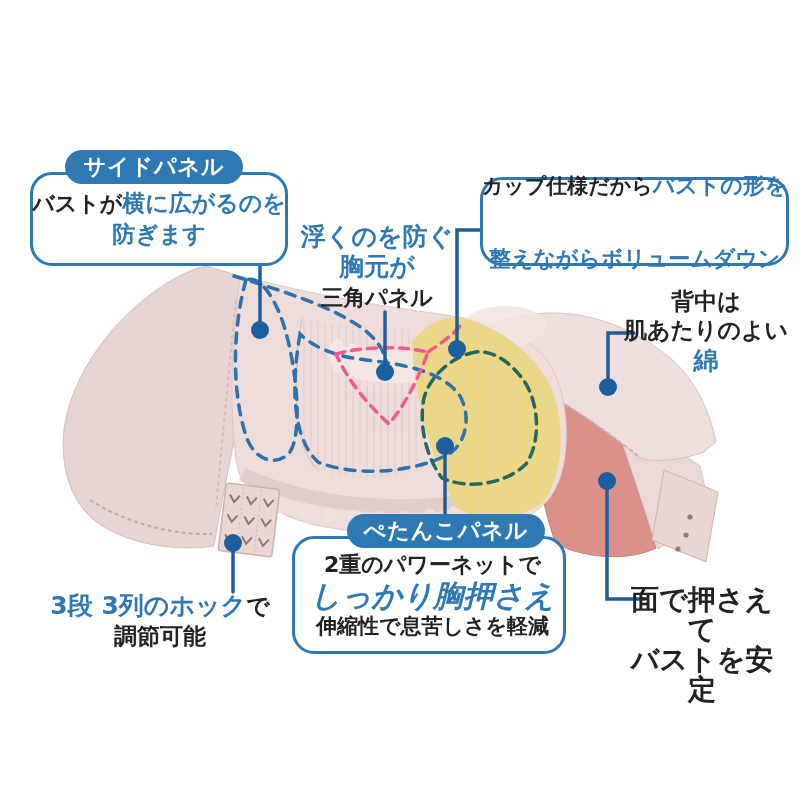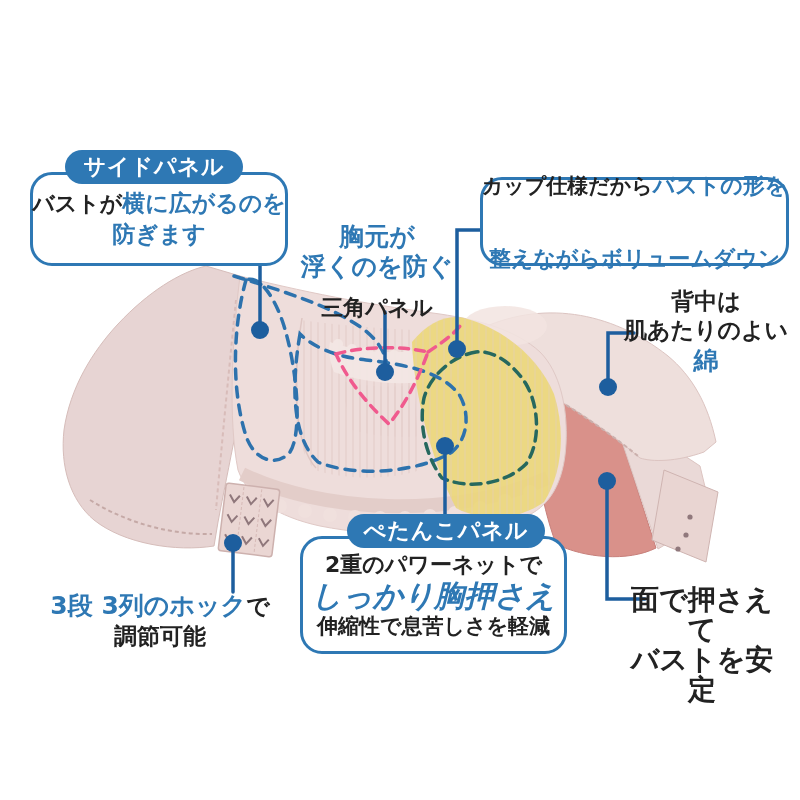--- a/index.html
+++ b/index.html
@@ -27,32 +27,32 @@
   .k{color:var(--ink);font-weight:700;}
   .b{color:var(--accent);font-weight:700;}
 
   #side-pill{left:65px;top:150px;width:178px;}
   #side-box{left:30px;top:172px;width:252px;height:88px;}
   #side-box .line{font-size:22px;line-height:30px;}
   #side-box .b{font-size:23px;}
 
   #triangle-label{left:277px;top:222px;width:200px;}
   #triangle-label .b{font-size:25px;line-height:30px;display:block;}
-  #triangle-label .k{font-size:22px;line-height:28px;display:block;margin-top:12px;}
+  #triangle-label .k{font-size:22px;line-height:28px;display:block;margin-top:2px;}
 
   #cup-box{left:480px;top:177px;width:303px;height:81px;padding-top:2px;gap:41px;}
   #cup-box .line{font-size:21px;line-height:31px;}
   #cup-box .b{font-size:22px;}
 
   #back-label{left:614px;top:287px;width:184px;text-align:center;}
   #back-label .k{font-size:23px;line-height:29px;display:block;}
   #back-label .b{font-size:25px;line-height:32px;display:block;}
 
   #petanko-pill{left:347px;top:514px;width:198px;}
-  #petanko-box{left:300px;top:536px;width:261px;height:112px;}
+  #petanko-box{left:292px;top:536px;width:261px;height:112px;padding-left:7px;}
   #petanko-box .l1{font-size:22px;line-height:30px;}
   #petanko-box .l2{font-size:30px;line-height:32px;font-style:italic;}
   #petanko-box .l3{font-size:21px;line-height:28px;}
 
   #hook-label{left:40px;top:591px;width:240px;}
   #hook-label .line{font-size:23px;line-height:30px;}
   #hook-label .b{font-size:25px;}
 
   #stabilize-label{left:622px;top:585px;width:160px;}
   #stabilize-label .k{font-size:28px;line-height:30px;display:block;}
@@ -196,22 +196,22 @@
   <div id="side-box" class="callout-box">
     <div class="line">
       <span class="k">バストが</span><span class="b">横に広がるのを</span>
     </div>
     <div class="line">
       <span class="b">防ぎます</span>
     </div>
   </div>
 
   <div id="triangle-label" class="freelabel">
+    <span class="b">浮くのを防ぐ</span>
     <span class="b">胸元が</span>
-    <span class="b">浮くのを防ぐ</span>
     <span class="k">三角パネル</span>
   </div>
 
   <div id="cup-box" class="callout-box">
     <div class="line">
       <span class="k">カップ仕様だから</span><span class="b">バストの形を</span>
     </div>
     <div class="line">
       <span class="b">整えながらボリュームダウン</span>
     </div>

